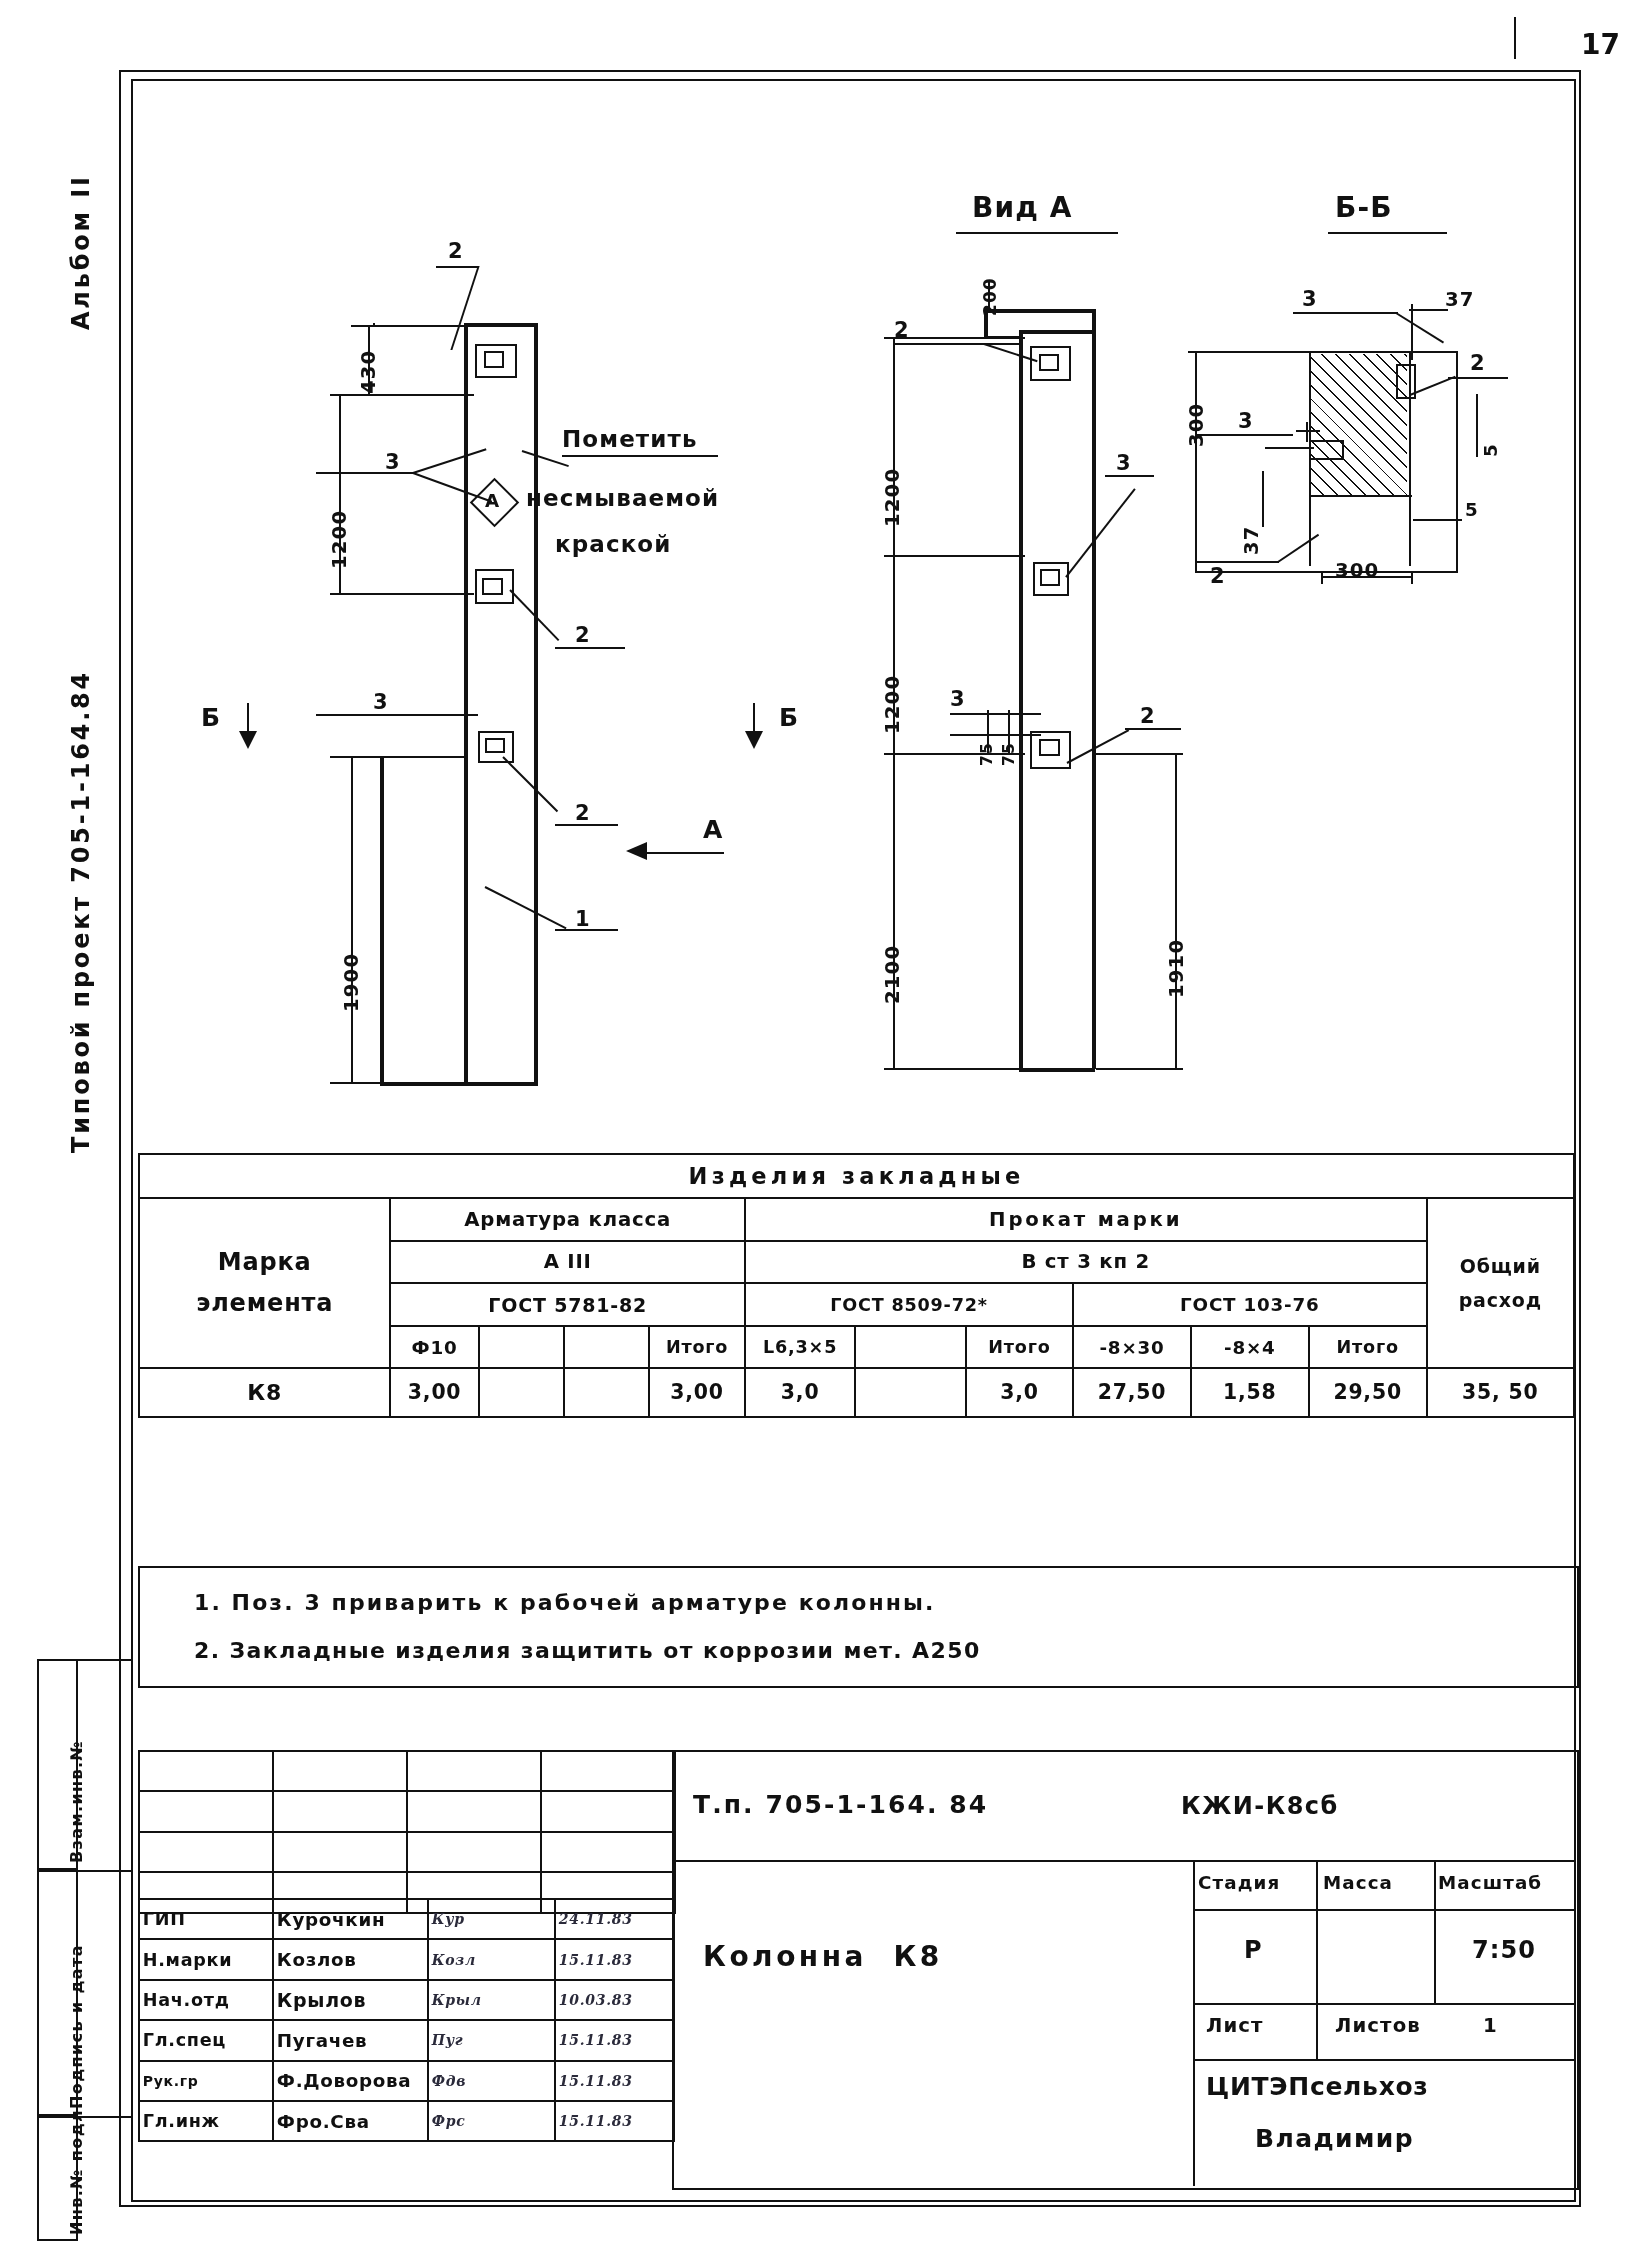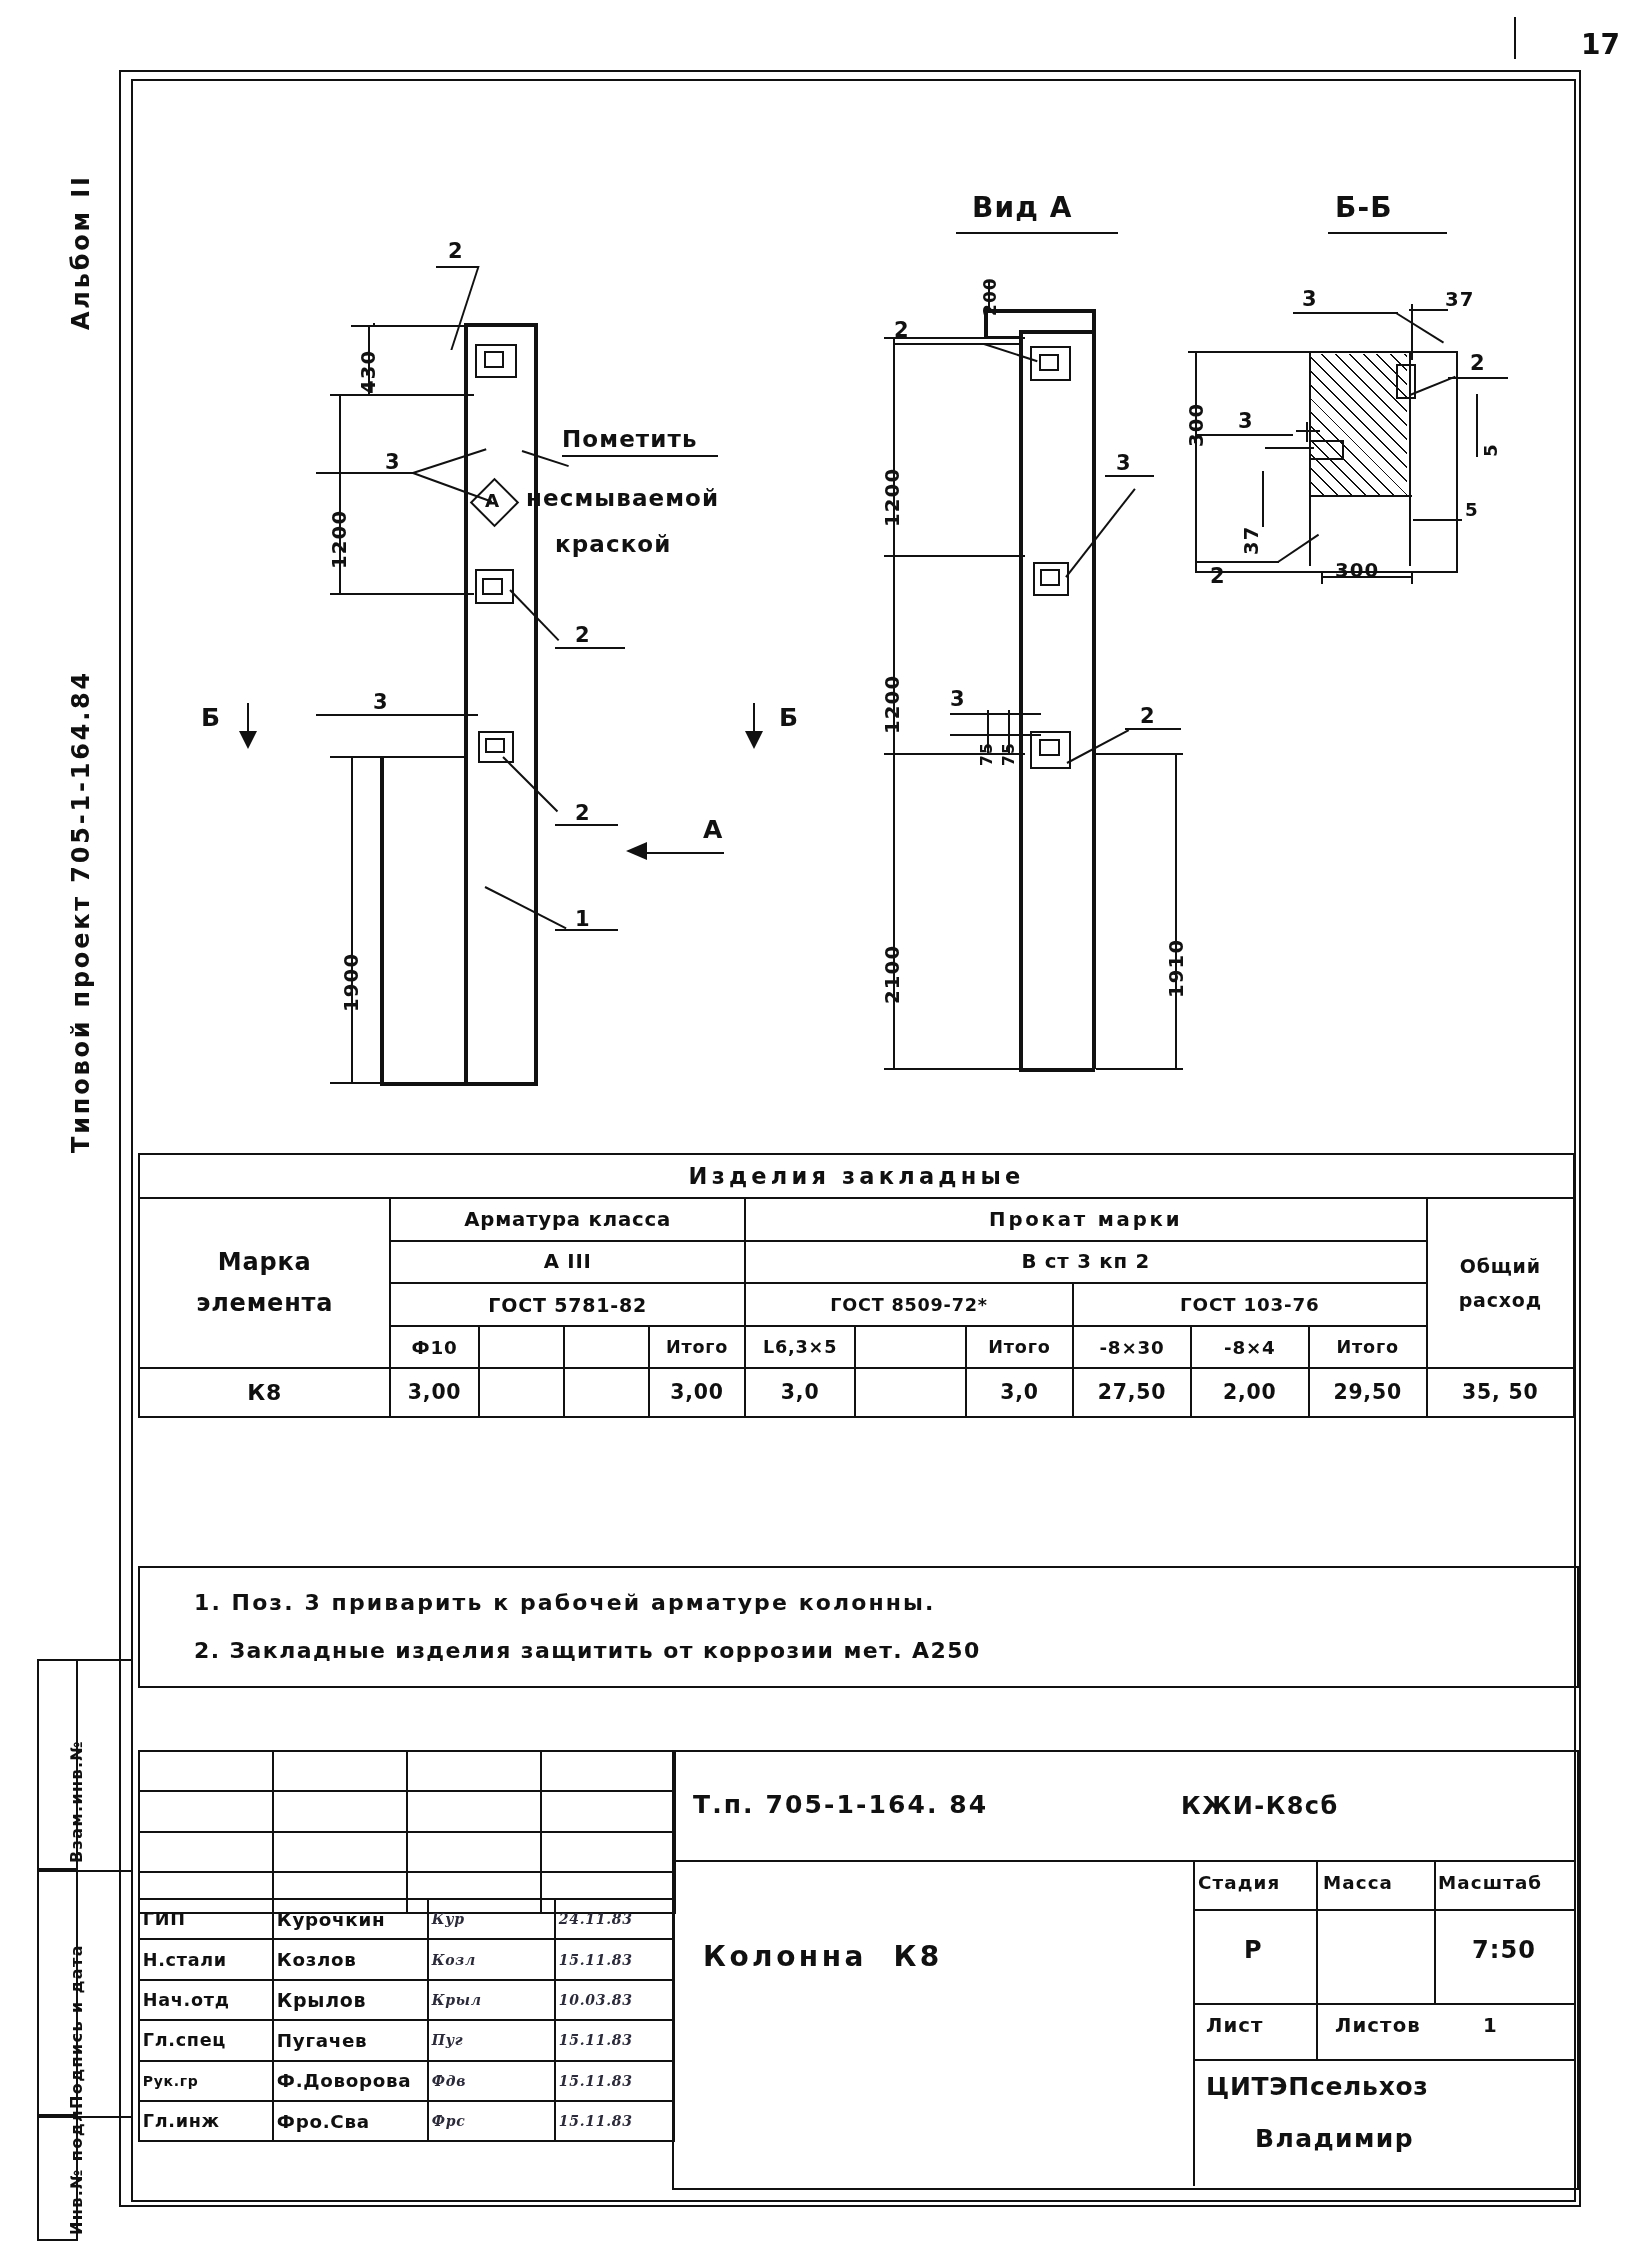--- a/index.html
+++ b/index.html
@@ -413,21 +413,21 @@
       <tr>
         <td style="height:44px; font-size:22px;">К8</td>
         <td style="font-size:20.4px;">3,00</td>
         <td style="font-size:20.4px;"></td>
         <td style="font-size:20.4px;"></td>
         <td style="font-size:20.4px;">3,00</td>
         <td style="font-size:20.4px;">3,0</td>
         <td style="font-size:20.4px;"></td>
         <td style="font-size:20.4px;">3,0</td>
         <td style="font-size:20.4px;">27,50</td>
-        <td style="font-size:20.4px;">2,00</td>
+        <td style="font-size:20.4px;">1,58</td>
         <td style="font-size:20.4px;">29,50</td>
         <td style="font-size:20.4px;">35, 50</td>
       </tr>
     </tbody>
   </table>
 
   <div class="ln" style="left:138px; top:1566px; width:1437px; height:118px; background:transparent; border:2.1px solid #111;"></div>
   <div class="txt" style="left:194px; top:1590px; font-size:22px; letter-spacing:2.1px;">1. Поз. 3 приварить к рабочей арматуре колонны.</div>
   <div class="txt" style="left:194px; top:1638px; font-size:22px; letter-spacing:1.4px;">2. Закладные изделия защитить от коррозии мет. А250</div>
 
@@ -474,21 +474,21 @@
         <col style="width:119px">
     </colgroup>
     <tbody>
       <tr>
         <td style="height:37px; font-size:17.6px;">ГИП</td>
         <td style="font-size:18.3px;">Курочкин</td>
         <td class="sig">Кур</td>
         <td class="sig">24.11.83</td>
       </tr>
       <tr>
-        <td style="height:37px; font-size:17.6px;">Н.стали</td>
+        <td style="height:37px; font-size:17.6px;">Н.марки</td>
         <td style="font-size:18.3px;">Козлов</td>
         <td class="sig">Козл</td>
         <td class="sig">15.11.83</td>
       </tr>
       <tr>
         <td style="height:37px; font-size:17.6px;">Нач.отд</td>
         <td style="font-size:19px;">Крылов</td>
         <td class="sig">Крыл</td>
         <td class="sig">10.03.83</td>
       </tr>

